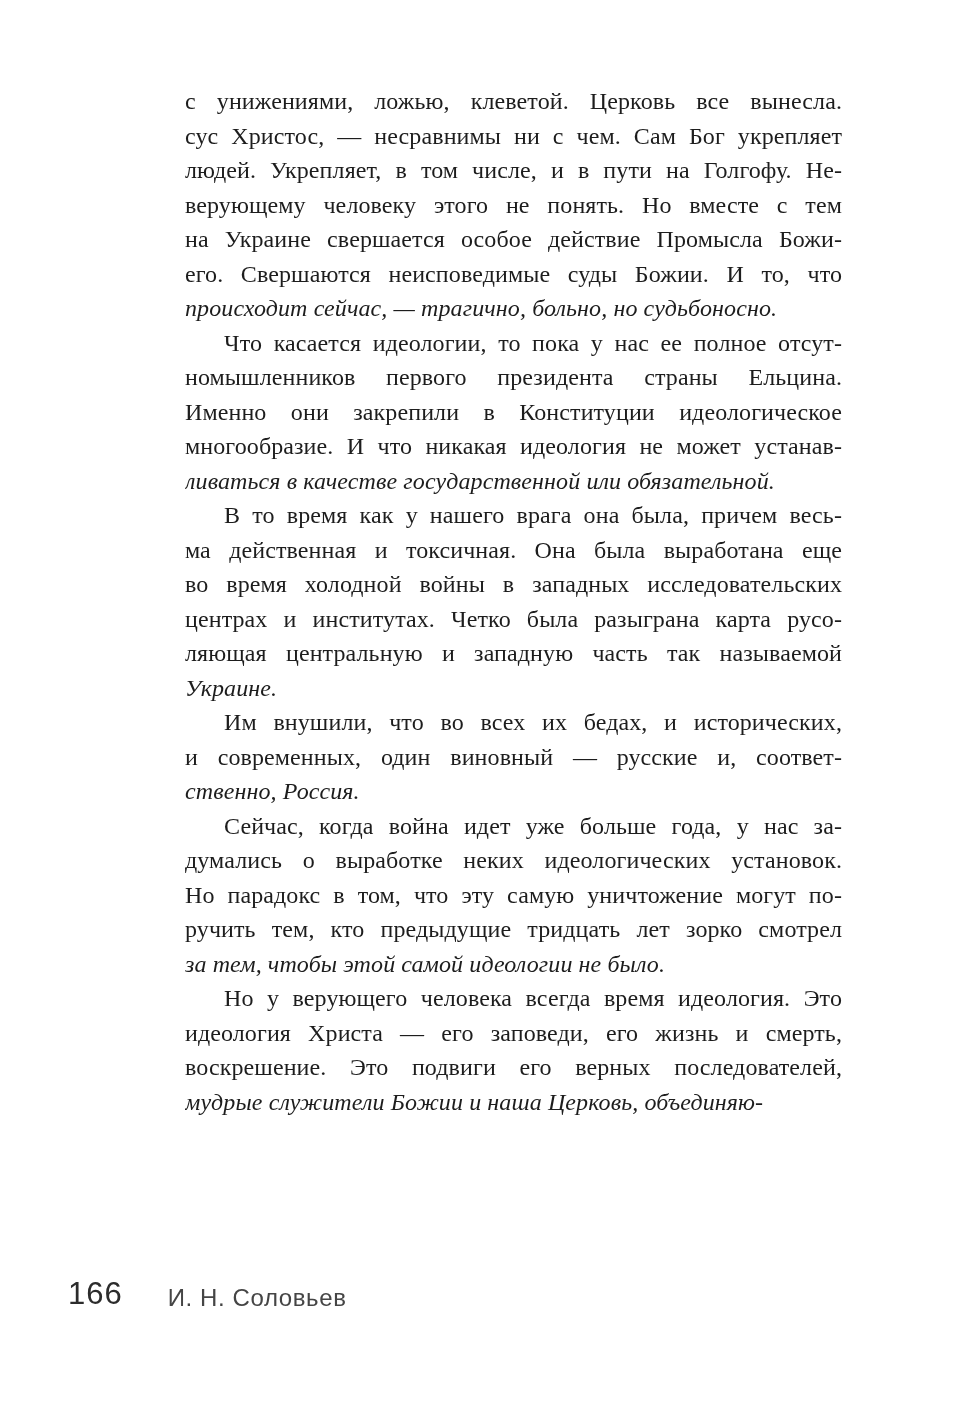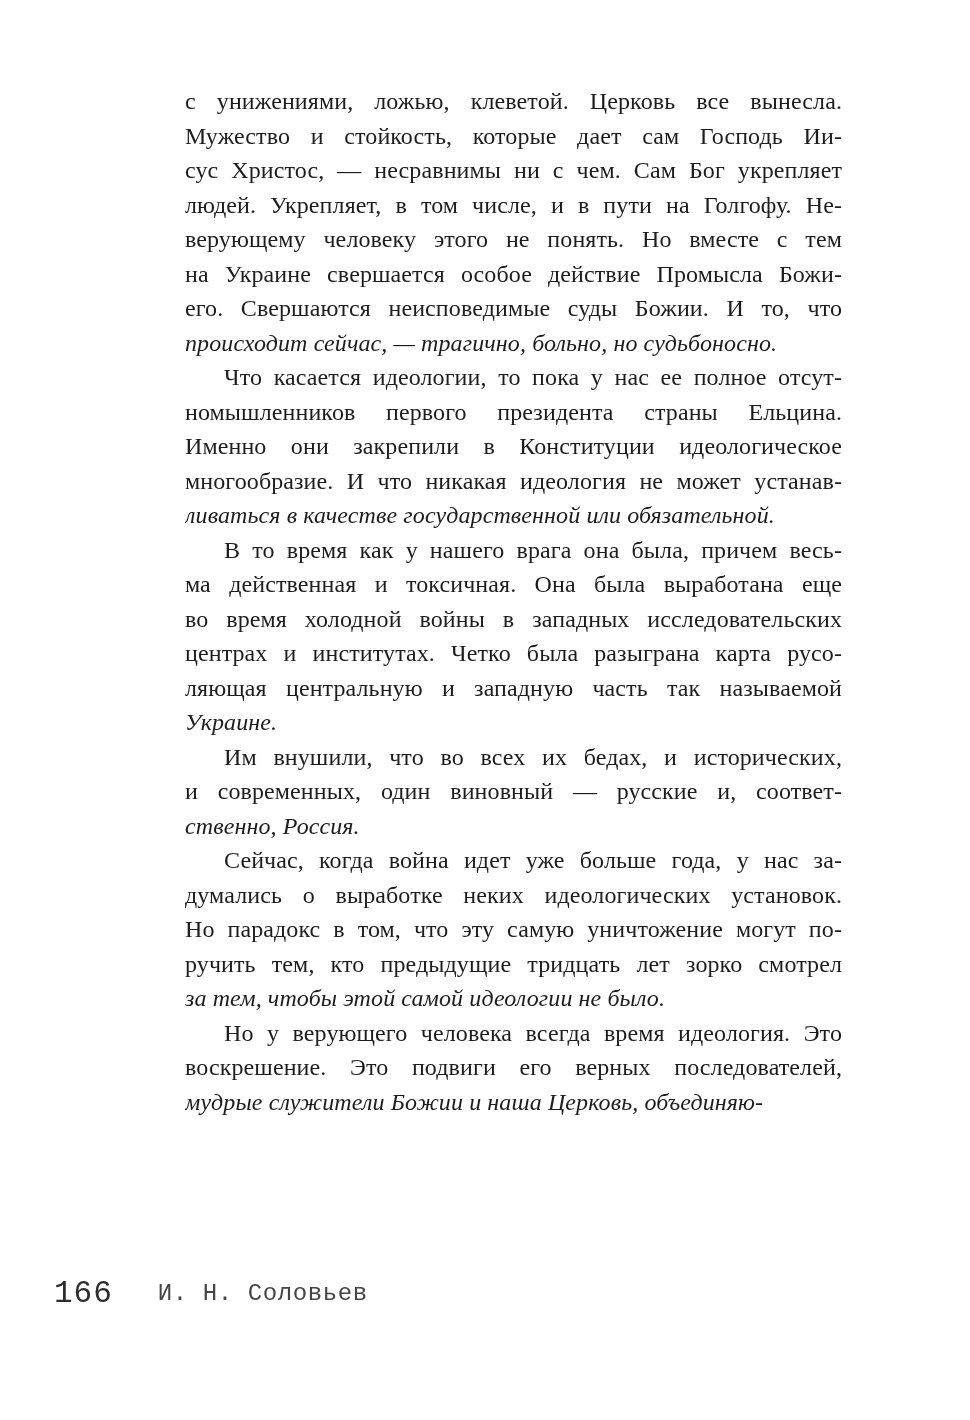--- a/index.html
+++ b/index.html
@@ -39,26 +39,26 @@
   }
   .line.last {
     text-align-last: left;
     font-style: italic;
   }
   .paragraph.indent .line:first-child {
     text-indent: 39px;
   }
   .footer {
     position: absolute;
-    left: 54px;
+    left: 68px;
     top: 1276px;
     display: flex;
-    align-items: center;
+    align-items: flex-end;
     gap: 45px;
-    font-family: Liberation Mono, monospace;
+    font-family: Liberation Sans, sans-serif;
   }
   .pagenum {
     font-size: 31px;
     font-weight: 400;
     color: #2c2c2c;
     letter-spacing: 1px;
   }
   .author {
     font-size: 24px;
     font-weight: 400;
@@ -67,21 +67,20 @@
   }
 </style>
 </head>
 <body>
 
 <div class="page">
 
   <div class="text-block" id="text-block">
       <div class="paragraph">
         <div class="line">с унижениями, ложью, клеветой. Церковь все вынесла.</div>
-        <div class="line">Мужество и стойкость, которые дает сам Господь Ии-</div>
         <div class="line">сус Христос, — несравнимы ни с чем. Сам Бог укрепляет</div>
         <div class="line">людей. Укрепляет, в том числе, и в пути на Голгофу. Не-</div>
         <div class="line">верующему человеку этого не понять. Но вместе с тем</div>
         <div class="line">на Украине свершается особое действие Промысла Божи-</div>
         <div class="line">его. Свершаются неисповедимые суды Божии. И то, что</div>
         <div class="line last">происходит сейчас, — трагично, больно, но судьбоносно.</div>
       </div>
       <div class="paragraph indent">
         <div class="line">Что касается идеологии, то пока у нас ее полное отсут-</div>
         <div class="line">номышленников первого президента страны Ельцина.</div>
@@ -104,20 +103,21 @@
       </div>
       <div class="paragraph indent">
         <div class="line">Сейчас, когда война идет уже больше года, у нас за-</div>
         <div class="line">думались о выработке неких идеологических установок.</div>
         <div class="line">Но парадокс в том, что эту самую уничтожение могут по-</div>
         <div class="line">ручить тем, кто предыдущие тридцать лет зорко смотрел</div>
         <div class="line last">за тем, чтобы этой самой идеологии не было.</div>
       </div>
       <div class="paragraph indent">
         <div class="line">Но у верующего человека всегда время идеология. Это</div>
+        <div class="line">идеология Христа — его заповеди, его жизнь и смерть,</div>
         <div class="line">воскрешение. Это подвиги его верных последователей,</div>
         <div class="line last">мудрые служители Божии и наша Церковь, объединяю-</div>
       </div>
     </div>
 
   <div class="footer">
     <span class="pagenum">166</span>
     <span class="author">И. Н. Соловьев</span>
   </div>
 

